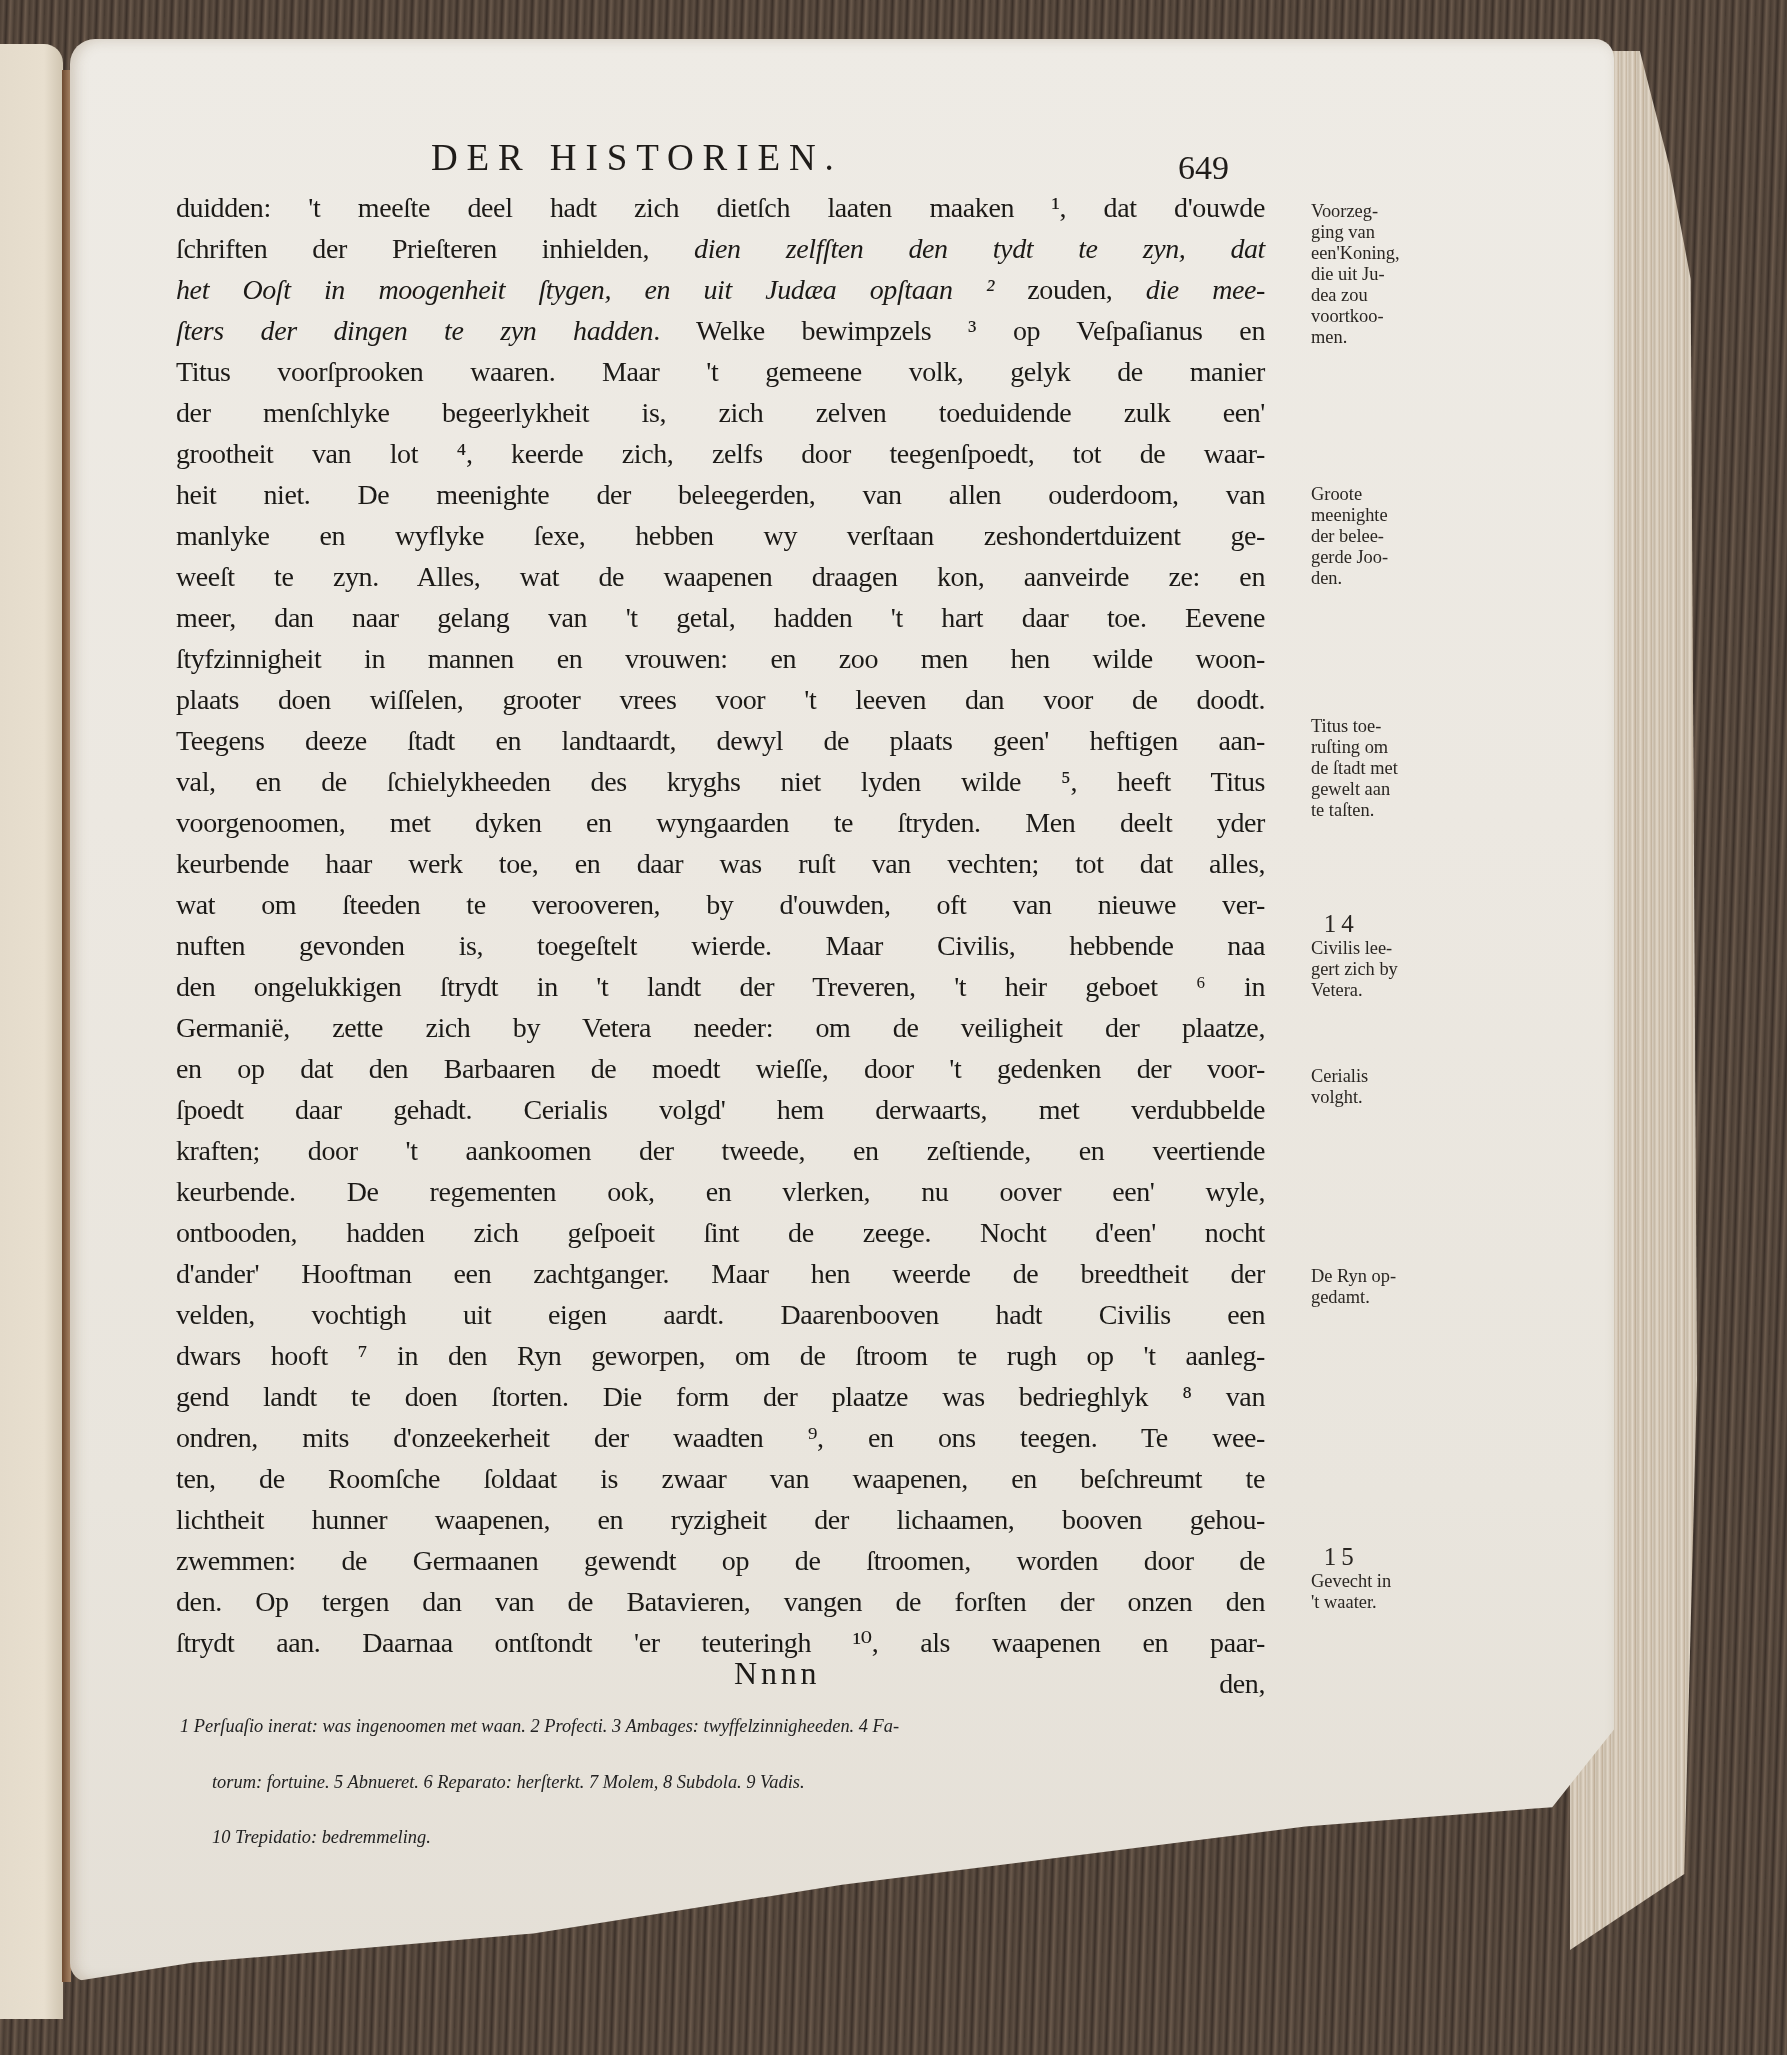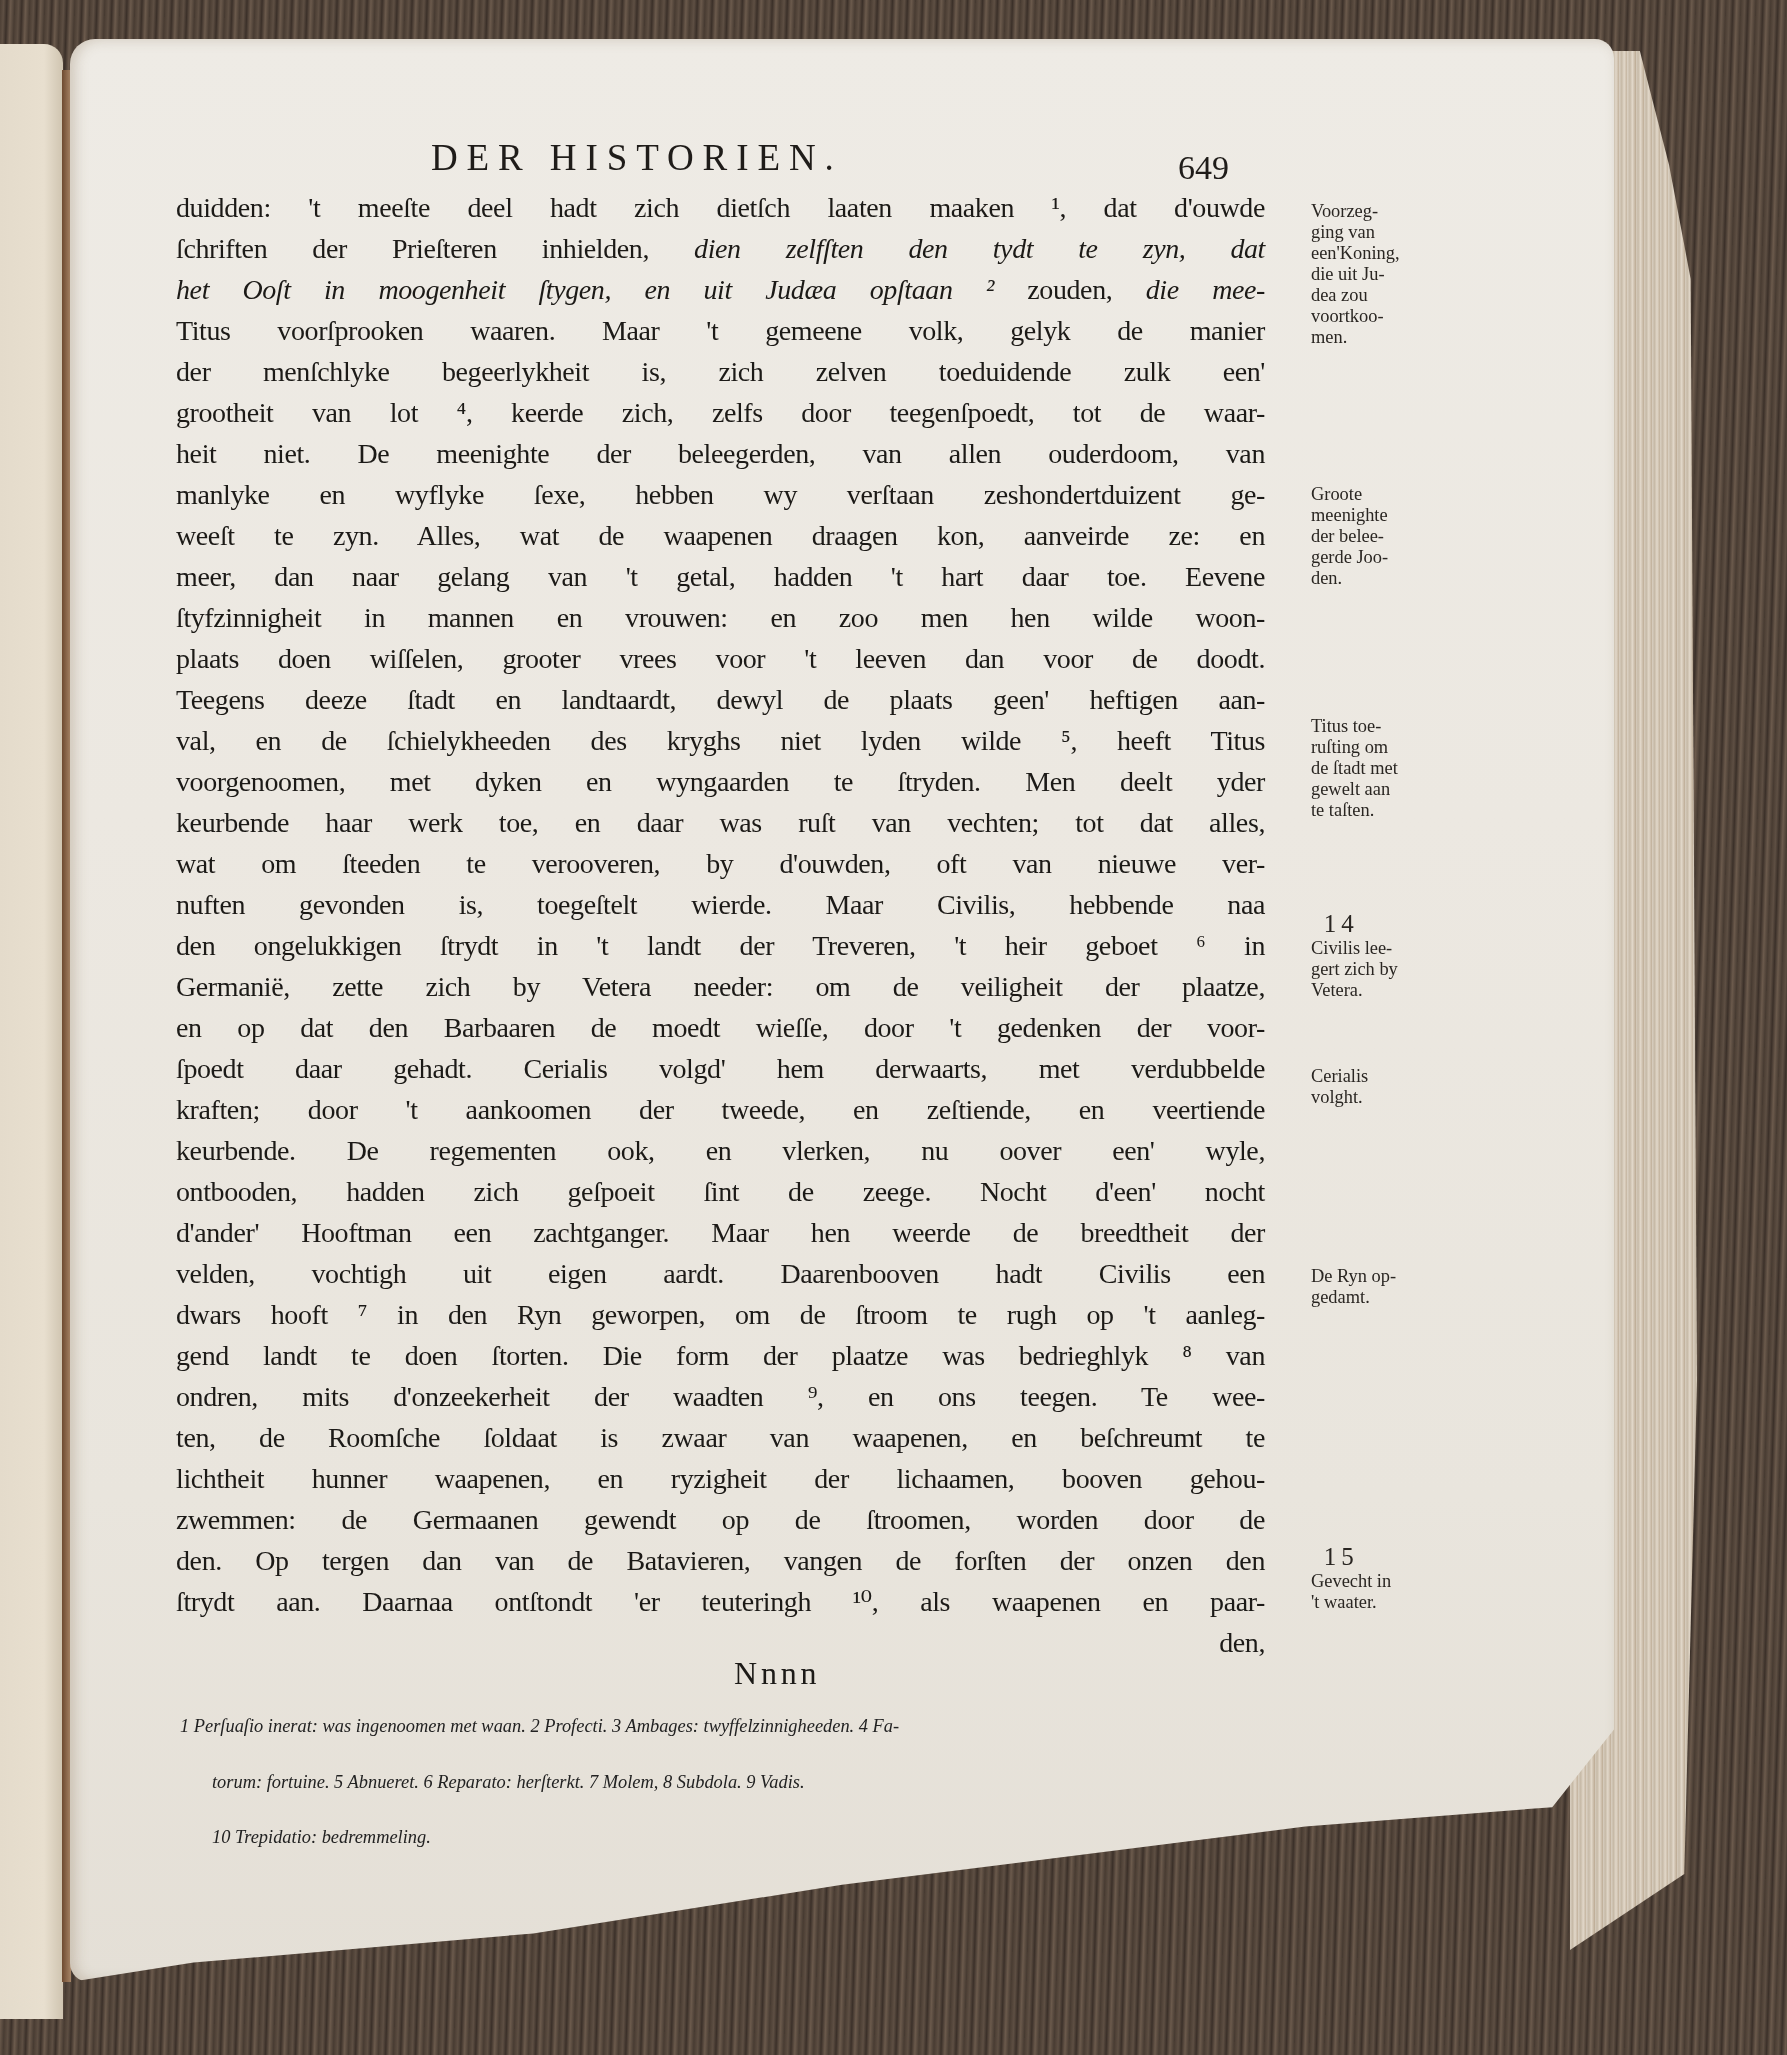--- a/index.html
+++ b/index.html
@@ -81,20 +81,21 @@
 
 <div class="header">
   <span class="running-head">DER HISTORIEN.</span>
   <span class="folio">649</span>
 </div>
 
 <div class="body-text">
   <div class="line">duidden: 't meeſte deel hadt zich dietſch laaten maaken ¹, dat d'ouwde</div>
   <div class="line"><span>ſchriften der Prieſteren inhielden, </span><span class="it">dien zelfſten den tydt te zyn, dat</span></div>
   <div class="line"><span class="it">het Ooſt in moogenheit ſtygen, en uit Judæa opſtaan ²</span><span> zouden, </span><span class="it">die mee-</span></div>
+  <div class="line"><span class="it">ſters der dingen te zyn hadden</span><span>. Welke bewimpzels ³ op Veſpaſianus en</span></div>
   <div class="line">Titus voorſprooken waaren. Maar 't gemeene volk, gelyk de manier</div>
   <div class="line">der menſchlyke begeerlykheit is, zich zelven toeduidende zulk een'</div>
   <div class="line">grootheit van lot ⁴, keerde zich, zelfs door teegenſpoedt, tot de waar-</div>
   <div class="line">heit niet. De meenighte der beleegerden, van allen ouderdoom, van</div>
   <div class="line">manlyke en wyflyke ſexe, hebben wy verſtaan zeshondertduizent ge-</div>
   <div class="line">weeſt te zyn. Alles, wat de waapenen draagen kon, aanveirde ze: en</div>
   <div class="line">meer, dan naar gelang van 't getal, hadden 't hart daar toe. Eevene</div>
   <div class="line">ſtyfzinnigheit in mannen en vrouwen: en zoo men hen wilde woon-</div>
   <div class="line">plaats doen wiſſelen, grooter vrees voor 't leeven dan voor de doodt.</div>
   <div class="line">Teegens deeze ſtadt en landtaardt, dewyl de plaats geen' heftigen aan-</div>

